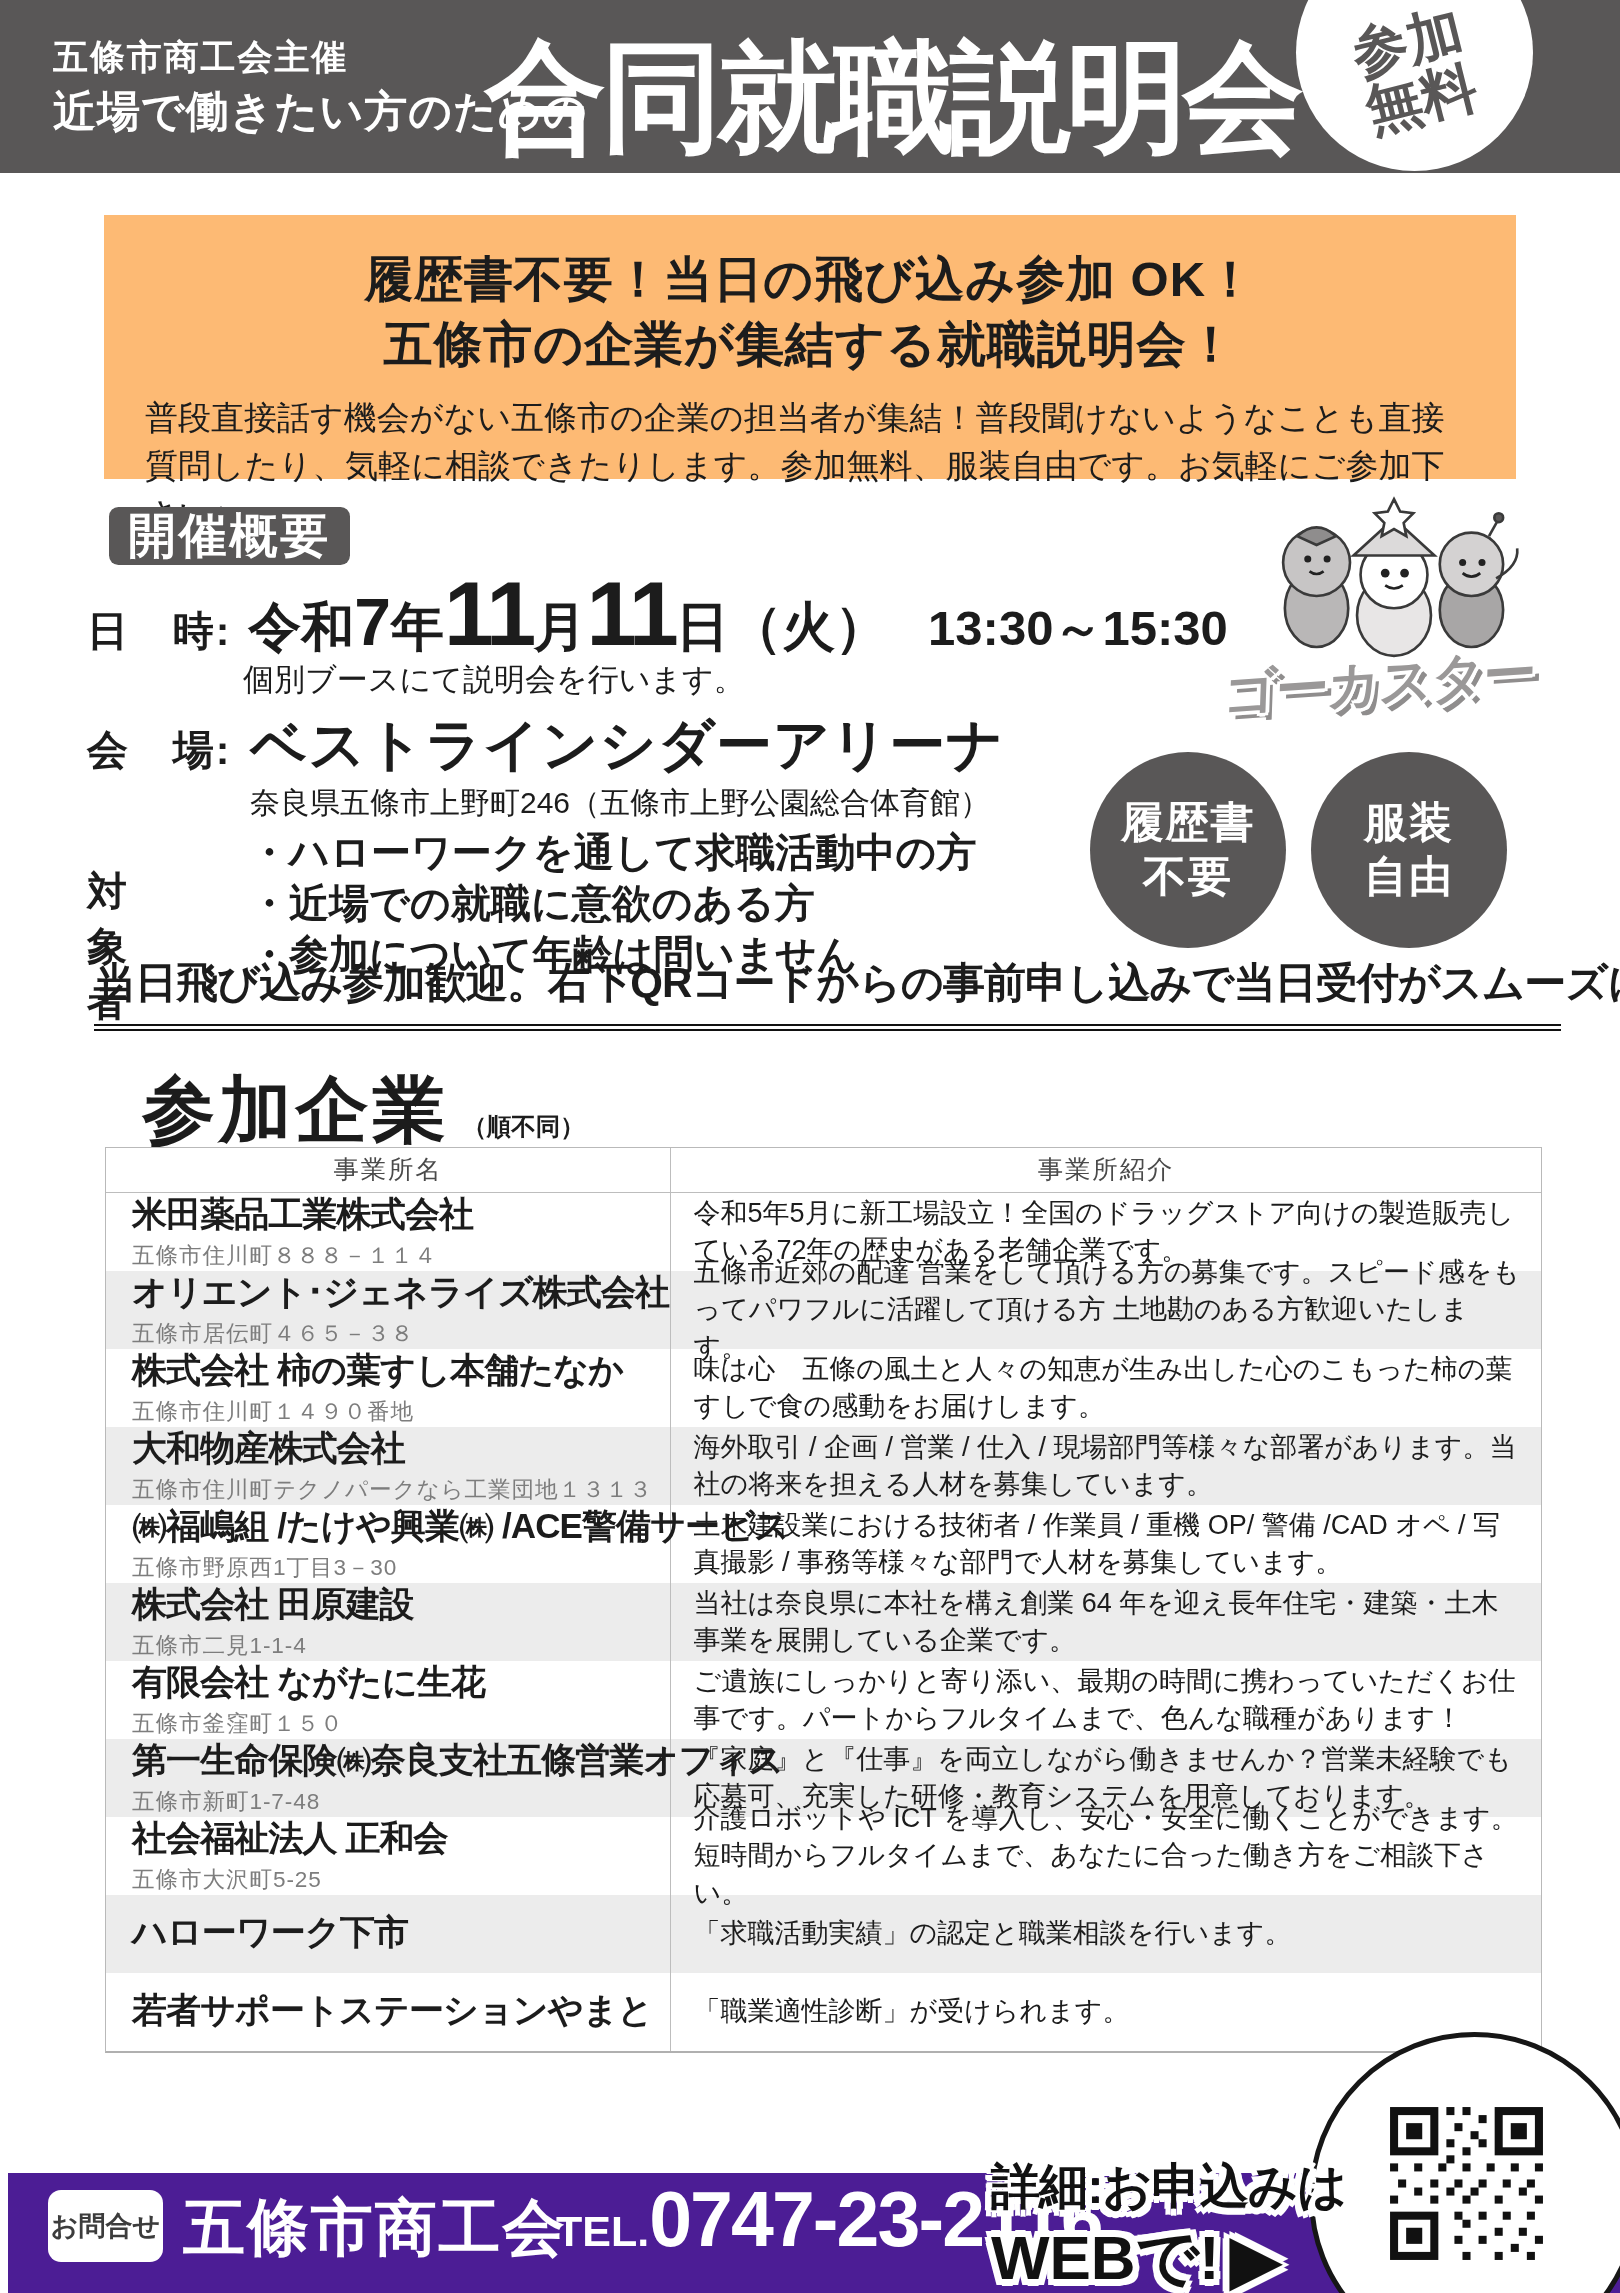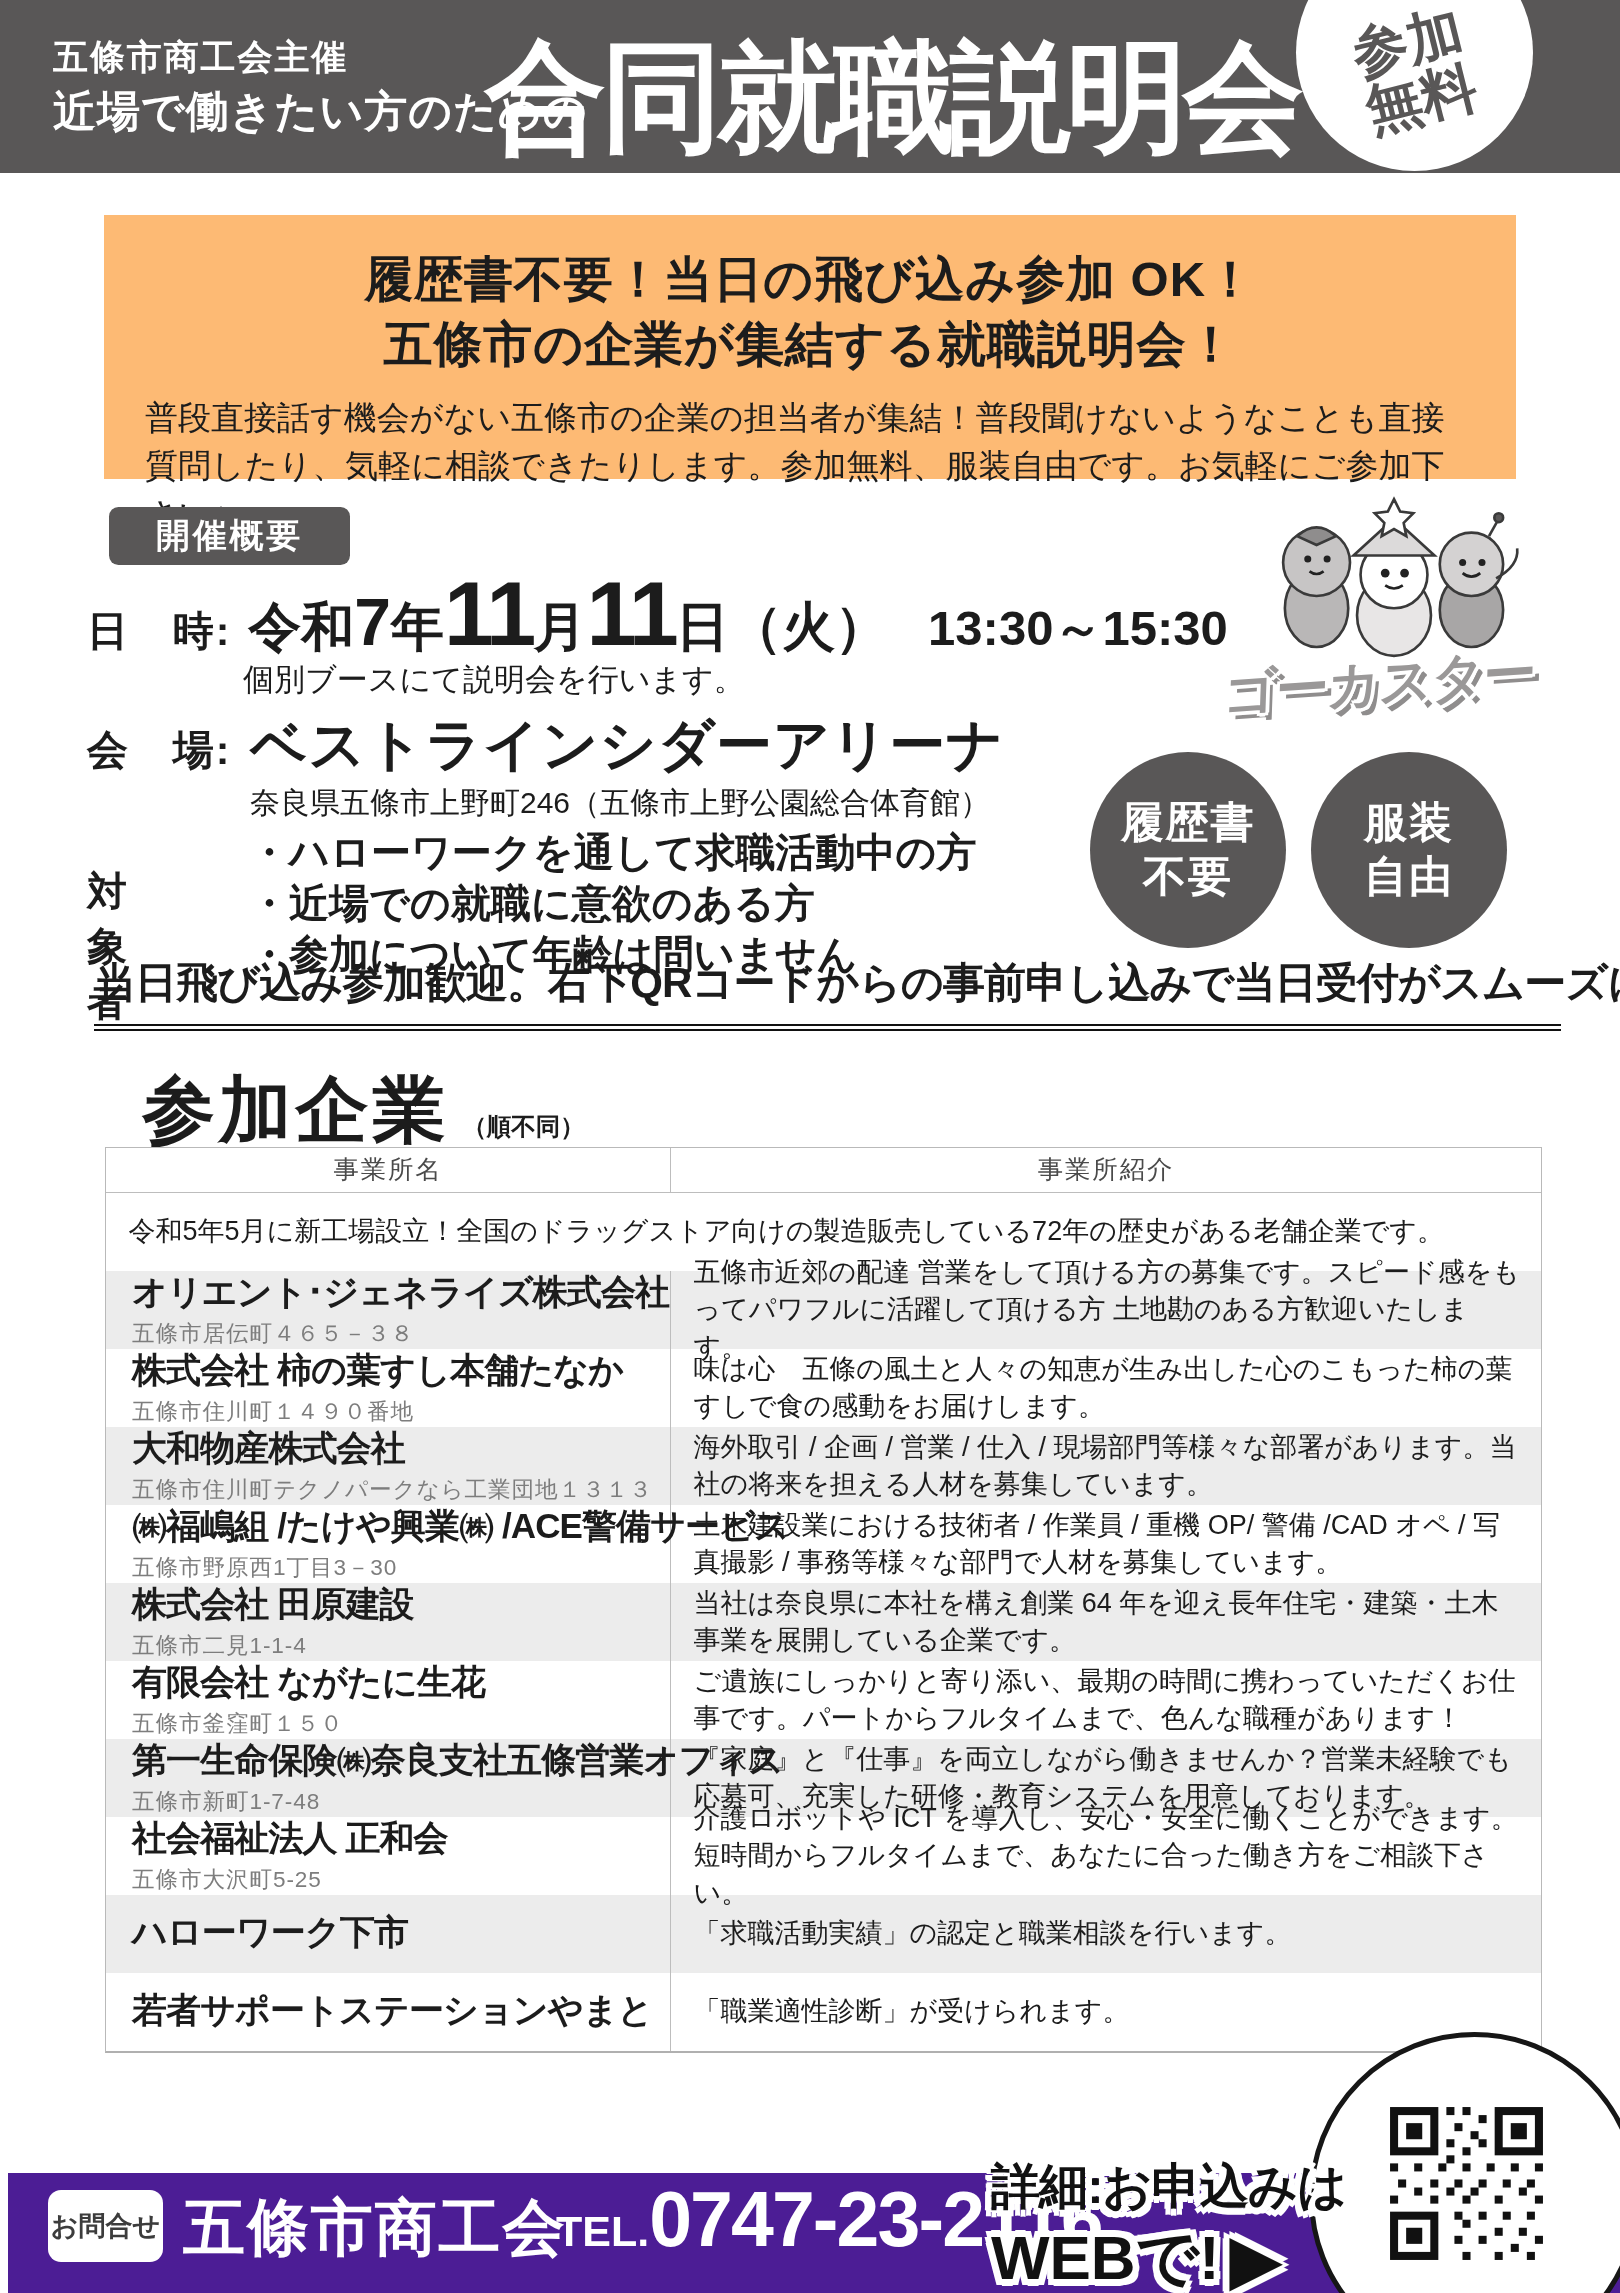--- a/index.html
+++ b/index.html
@@ -22,21 +22,21 @@
     position:absolute; left:0; right:0; top:79px; text-align:center;
     transform:rotate(-14deg); color:#595757; font-weight:900; font-size:56px; line-height:1.04;
   }
   
   .lead-box { position:absolute; left:104px; top:215px; width:1412px; height:264px; background:#fdba74; padding-top:32px; }
   .lead-h { text-align:center; font-size:49px; font-weight:900; letter-spacing:0.9px; line-height:1.33; }
   .lead-body { margin:17px 41px 0 41px; font-size:33px; line-height:1.45; font-weight:500; }
   
   .sec-label {
     position:absolute; left:109px; top:507px; width:241px; height:58px; background:#595757;
-    border-radius:9.4px; color:#fff; font-size:34px; font-weight:700;
+    border-radius:9.4px; color:#fff; font-size:48px; font-weight:700;
     display:flex; align-items:center; justify-content:center; letter-spacing:2.8px;
   }
   .date-row { position:absolute; left:87px; top:563px; white-space:nowrap; }
   .date-row .lbl { font-size:41px; font-weight:600; letter-spacing:1.9px; margin-right:17px; }
   .date-row .era { font-size:53px; font-weight:900; }
   .date-row .eranum { font-size:66px; font-weight:900; }
   .date-row .big { font-size:90px; font-weight:900; letter-spacing:-2.8px; }
   .date-row .unit { font-size:53px; font-weight:900; }
   .date-row .time { font-size:49px; font-weight:800; margin-left:40px; }
   .date-note { position:absolute; left:243px; top:659px; font-size:31px; font-weight:500; }
@@ -203,20 +203,24 @@
   <div class="comp-head">
     <span class="h">参加企業</span><span class="n">（順不同）</span>
   </div>
 
   <div class="ctable">
     <div class="thead">
       <div class="c1">事業所名</div>
       <div class="c2">事業所紹介</div>
     </div>
     <div class="trow">
+      <div class="c1">
+          <div class="cname">米田薬品工業株式会社</div>
+          <div class="caddr">五條市住川町８８８－１１４</div>
+        </div>
       <div class="c2">
           <div class="cdesc">令和5年5月に新工場設立！全国のドラッグストア向けの製造販売している72年の歴史がある老舗企業です。</div>
         </div>
     </div>
     <div class="trow">
       <div class="c1">
           <div class="cname">オリエント･ジェネライズ株式会社</div>
           <div class="caddr">五條市居伝町４６５－３８</div>
         </div>
       <div class="c2">

